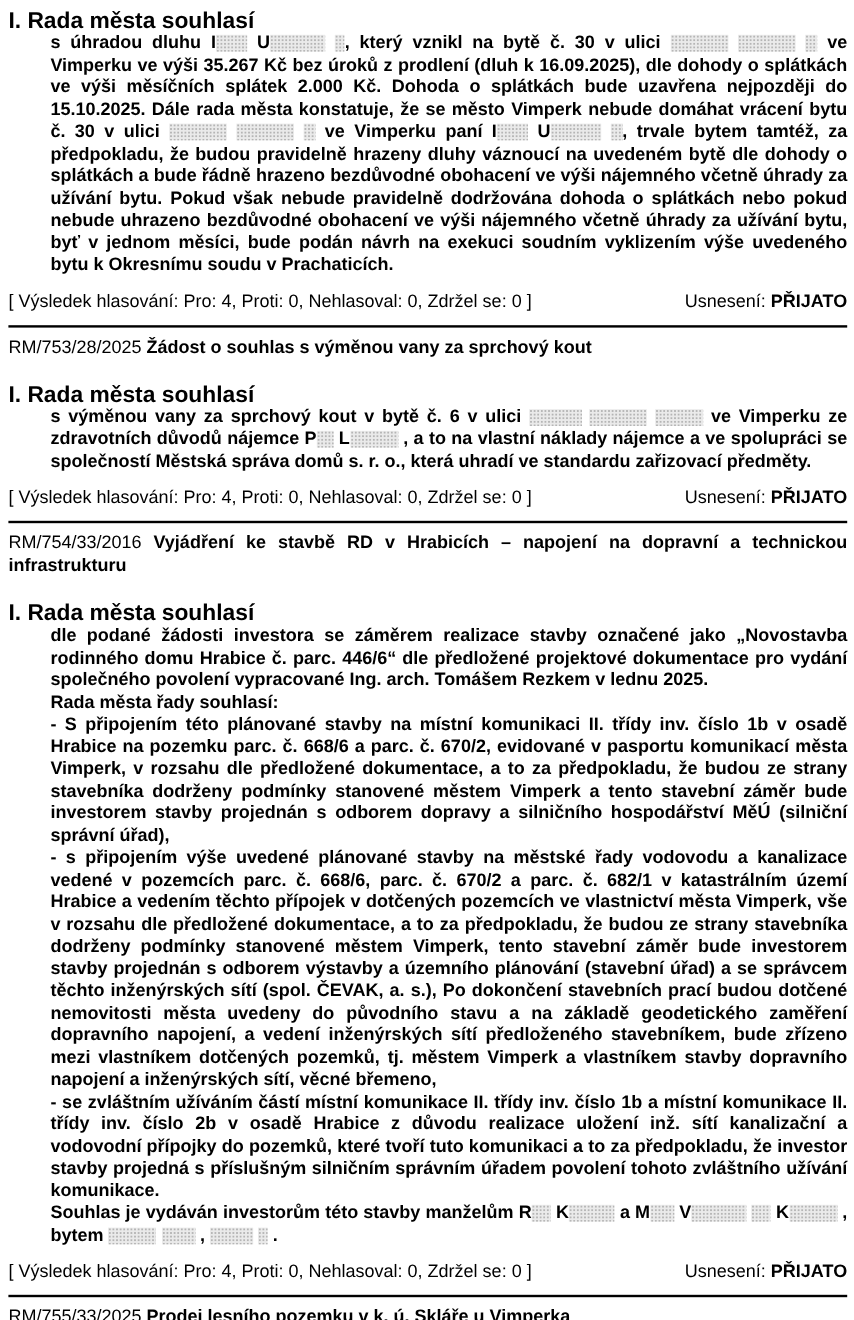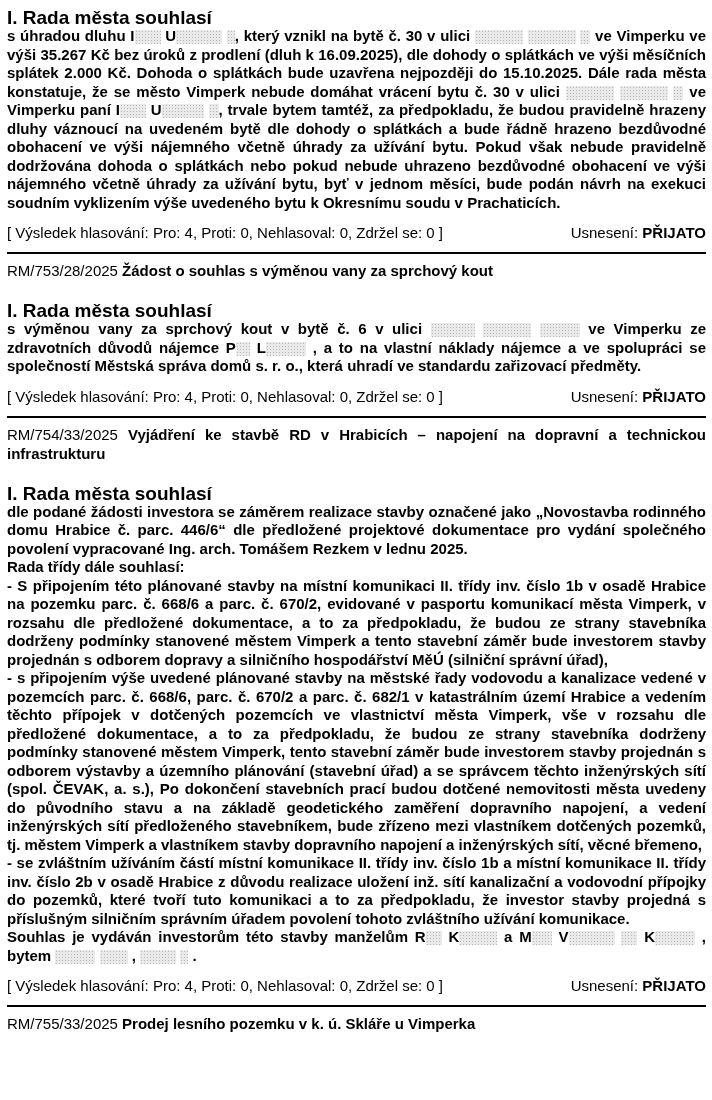--- a/index.html
+++ b/index.html
@@ -11,21 +11,21 @@
     overflow: hidden;
   }
   .page { padding: 8px 6px 0 7px; width: 712px; }
   .clause {
     font-weight: bold;
     font-size: 19px;
     line-height: 19px;
     margin-top: 21px;
   }
   .page > .clause:first-child { margin-top: 0; }
-  .body-block { }
+  .body-block { margin-left: 35px; }
   .para {
     font-weight: bold;
     font-size: 15px;
     line-height: 18.5px;
     text-align: justify;
   }
   .redacted {
     display: inline-block;
     height: 14px;
     vertical-align: -3px;
@@ -76,25 +76,25 @@
     <div class="section-heading"><span class="res-number">RM/753/28/2025</span> <span class="res-title">Žádost o souhlas s výměnou vany za sprchový kout</span></div>
     <div class="clause">I. Rada města souhlasí</div>
     <div class="body-block">
       <div class="para">s výměnou vany za sprchový kout v bytě č. 6 v ulici <span class="redacted" style="width: 44px;"></span> <span class="redacted" style="width: 48px;"></span> <span class="redacted" style="width: 40px;"></span> ve Vimperku ze zdravotních důvodů nájemce P<span class="redacted" style="width: 14px;"></span> L<span class="redacted" style="width: 40px;"></span> , a to na vlastní náklady nájemce a ve spolupráci se společností Městská správa domů s. r. o., která uhradí ve standardu zařizovací předměty.</div>
     </div>
     <div class="vote-row">
       <span class="vote-left">[ Výsledek hlasování: Pro: 4, Proti: 0, Nehlasoval: 0, Zdržel se: 0 ]</span>
       <span class="vote-right"><span class="res-label">Usnesení:</span> <span class="res-value">PŘIJATO</span></span>
     </div>
     <hr class="rule">
-    <div class="section-heading"><span class="res-number">RM/754/33/2025</span> <span class="res-title">Vyjádření ke stavbě RD v Hrabicích – napojení na dopravní a technickou infrastrukturu</span></div>
+    <div class="section-heading"><span class="res-number">RM/754/33/2016</span> <span class="res-title">Vyjádření ke stavbě RD v Hrabicích – napojení na dopravní a technickou infrastrukturu</span></div>
     <div class="clause">I. Rada města souhlasí</div>
     <div class="body-block">
       <div class="para">dle podané žádosti investora se záměrem realizace stavby označené jako „Novostavba rodinného domu Hrabice č. parc. 446/6“ dle předložené projektové dokumentace pro vydání společného povolení vypracované Ing. arch. Tomášem Rezkem v lednu 2025.</div>
-      <div class="para">Rada třídy dále souhlasí:</div>
+      <div class="para">Rada města řady souhlasí:</div>
       <div class="para">- S připojením této plánované stavby na místní komunikaci II. třídy inv. číslo 1b v osadě Hrabice na pozemku parc. č. 668/6 a parc. č. 670/2, evidované v pasportu komunikací města Vimperk, v rozsahu dle předložené dokumentace, a to za předpokladu, že budou ze strany stavebníka dodrženy podmínky stanovené městem Vimperk a tento stavební záměr bude investorem stavby projednán s odborem dopravy a silničního hospodářství MěÚ (silniční správní úřad),</div>
       <div class="para">- s připojením výše uvedené plánované stavby na městské řady vodovodu a kanalizace vedené v pozemcích parc. č. 668/6, parc. č. 670/2 a parc. č. 682/1 v katastrálním území Hrabice a vedením těchto přípojek v dotčených pozemcích ve vlastnictví města Vimperk, vše v rozsahu dle předložené dokumentace, a to za předpokladu, že budou ze strany stavebníka dodrženy podmínky stanovené městem Vimperk, tento stavební záměr bude investorem stavby projednán s odborem výstavby a územního plánování (stavební úřad) a se správcem těchto inženýrských sítí (spol. ČEVAK, a. s.), Po dokončení stavebních prací budou dotčené nemovitosti města uvedeny do původního stavu a na základě geodetického zaměření dopravního napojení, a vedení inženýrských sítí předloženého stavebníkem, bude zřízeno mezi vlastníkem dotčených pozemků, tj. městem Vimperk a vlastníkem stavby dopravního napojení a inženýrských sítí, věcné břemeno,</div>
       <div class="para">- se zvláštním užíváním částí místní komunikace II. třídy inv. číslo 1b a místní komunikace II. třídy inv. číslo 2b v osadě Hrabice z důvodu realizace uložení inž. sítí kanalizační a vodovodní přípojky do pozemků, které tvoří tuto komunikaci a to za předpokladu, že investor stavby projedná s příslušným silničním správním úřadem povolení tohoto zvláštního užívání komunikace.</div>
       <div class="para">Souhlas je vydáván investorům této stavby manželům R<span class="redacted" style="width: 16px;"></span> K<span class="redacted" style="width: 38px;"></span> a M<span class="redacted" style="width: 20px;"></span> V<span class="redacted" style="width: 46px;"></span> <span class="redacted" style="width: 16px;"></span> K<span class="redacted" style="width: 40px;"></span> , bytem <span class="redacted" style="width: 40px;"></span> <span class="redacted" style="width: 28px;"></span> , <span class="redacted" style="width: 36px;"></span> <span class="redacted" style="width: 8px;"></span> .</div>
     </div>
     <div class="vote-row">
       <span class="vote-left">[ Výsledek hlasování: Pro: 4, Proti: 0, Nehlasoval: 0, Zdržel se: 0 ]</span>
       <span class="vote-right"><span class="res-label">Usnesení:</span> <span class="res-value">PŘIJATO</span></span>
     </div>
     <hr class="rule">

